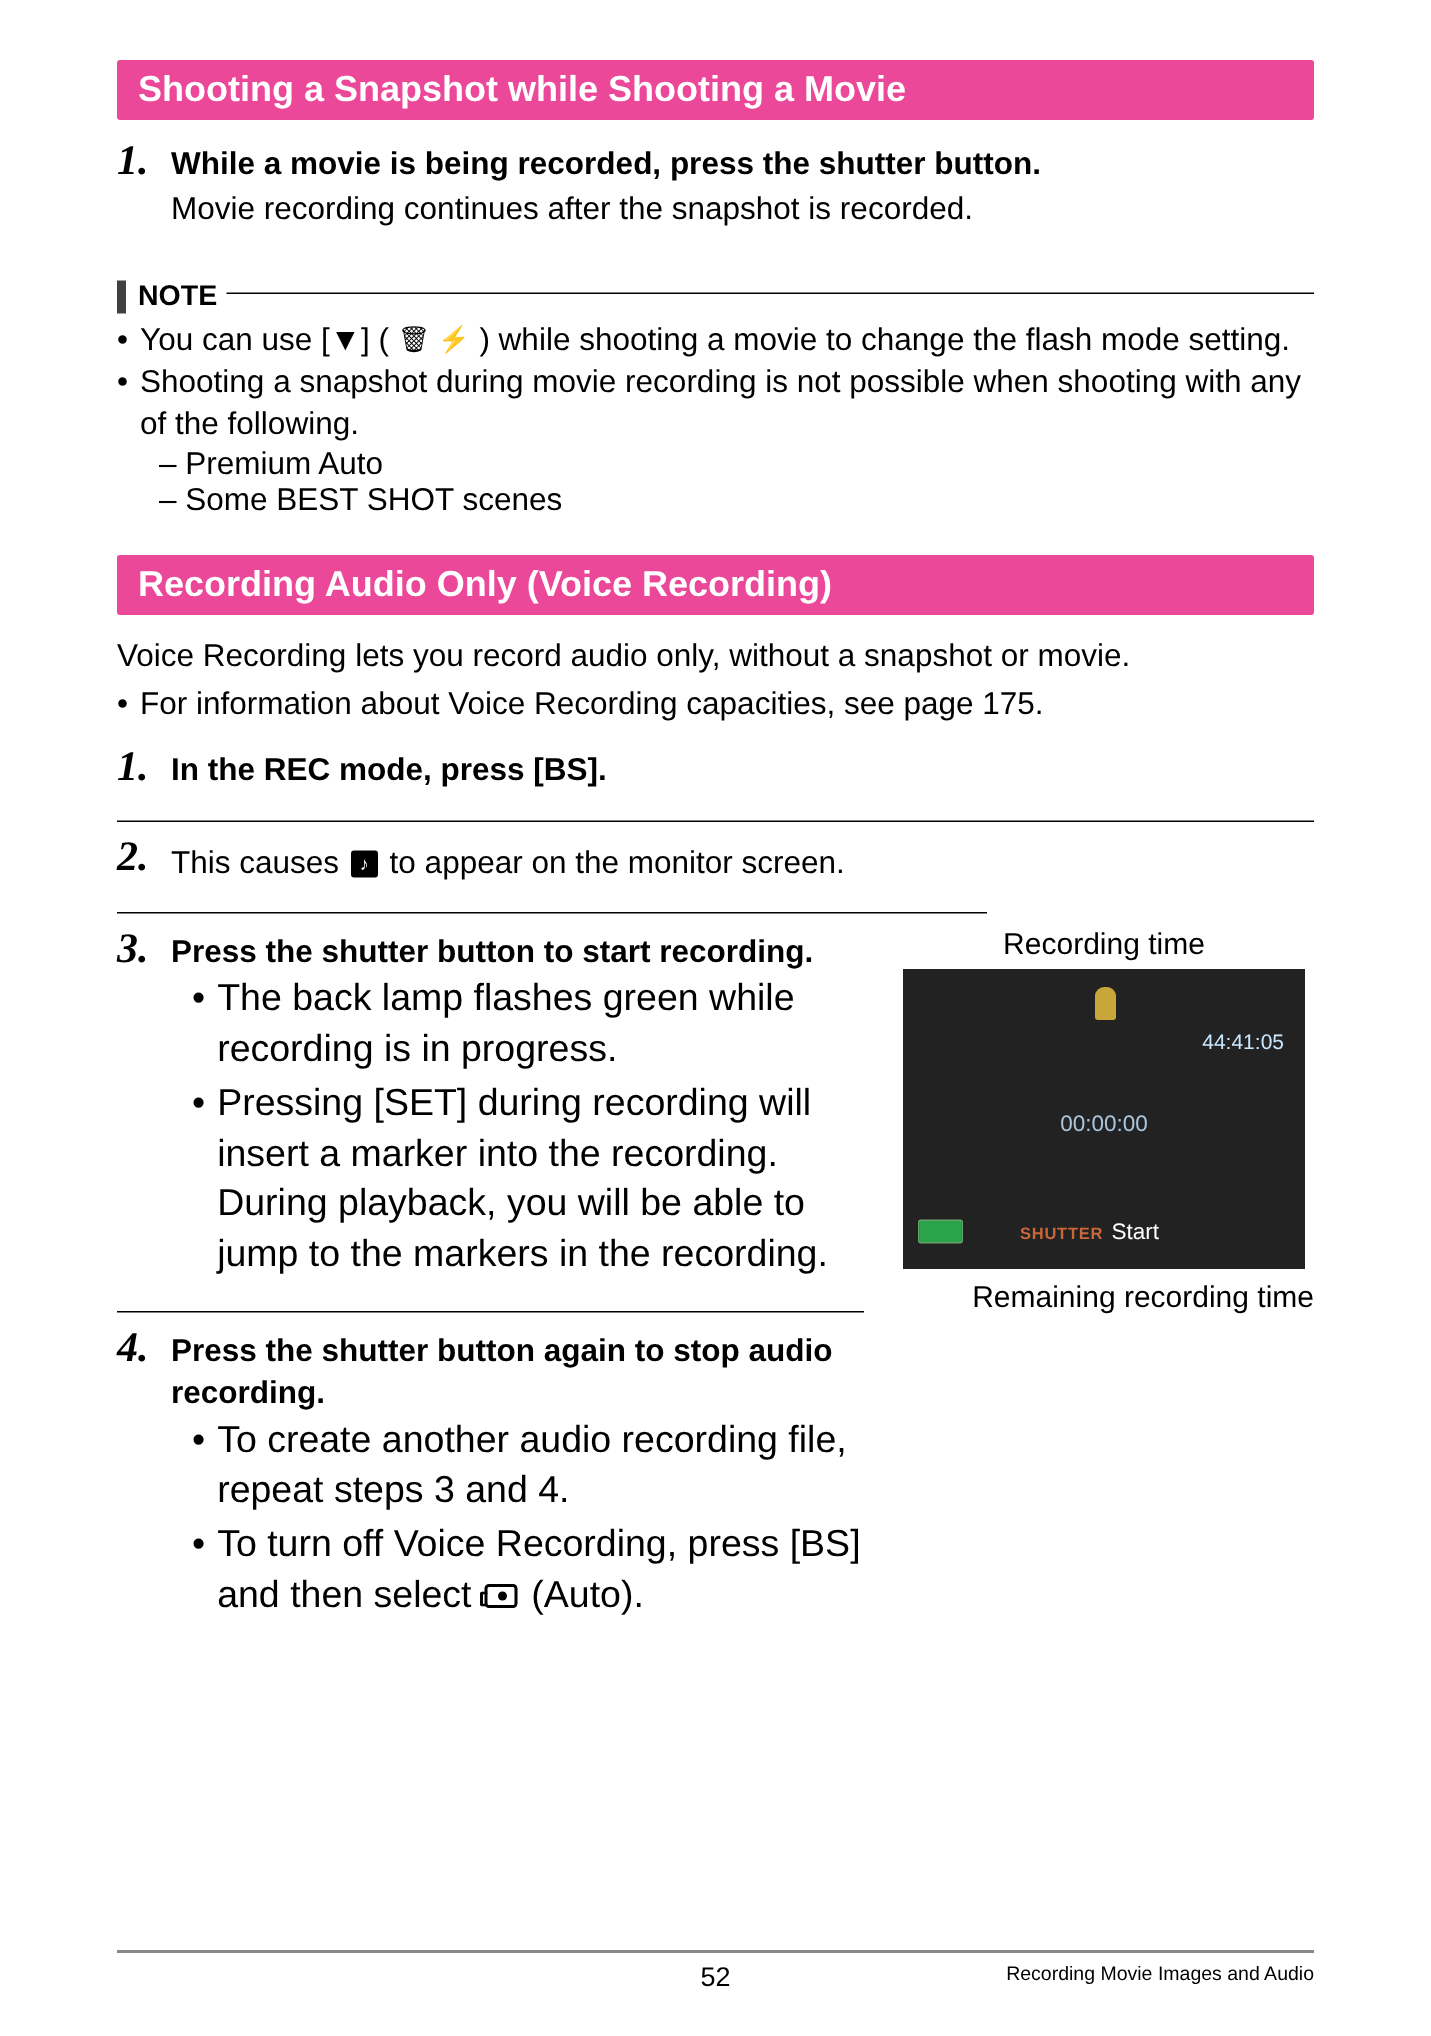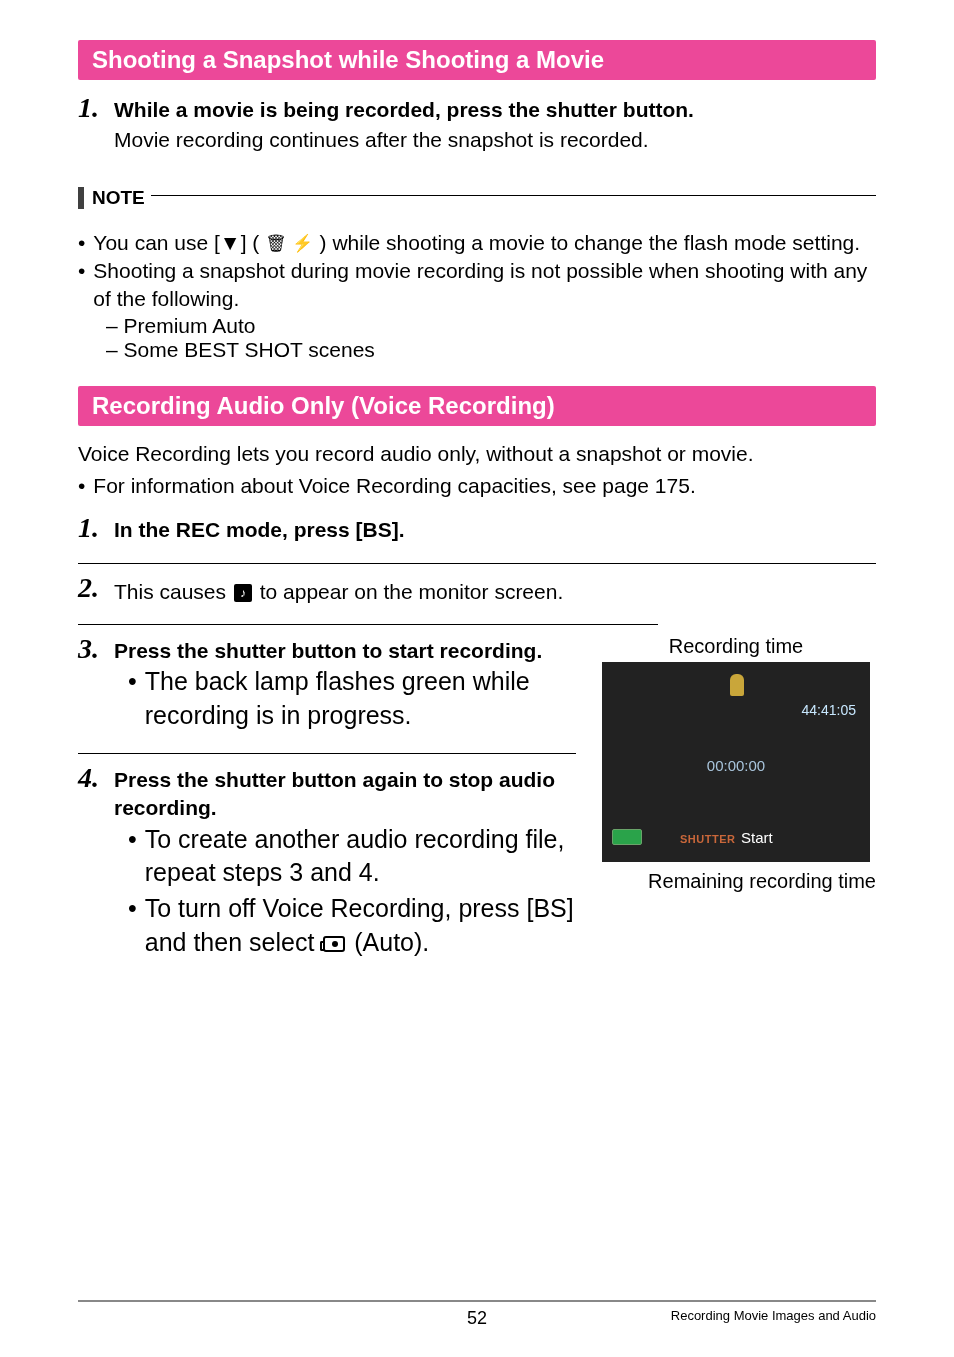--- a/index.html
+++ b/index.html
@@ -57,21 +57,21 @@
     border-left: 6px solid #404040;
     padding-left: 8px;
     display: inline-block;
     vertical-align: middle;
   }
   .note-head {
     display: flex;
     align-items: center;
     gap: 6px;
     margin-top: 24px;
-    margin-bottom: 20px;
+    margin-bottom: 4px;
   }
   .note-line {
     flex: 1;
     border-bottom: 1px solid #000;
     height: 0;
     margin-bottom: 4px;
   }
   ul.bullets {
     list-style: none;
     padding-left: 0;
@@ -318,20 +318,23 @@
 
   <div class="two-col">
     <div class="left">
       <div class="step">
         <div class="step-num">3.</div>
         <div class="step-body">
           <div class="step-title">Press the shutter button to start recording.</div>
           <ul class="sub-bullets">
             <li>
                 <span>The back lamp flashes green while recording is in progress.</span>
+              </li>
+            <li>
+                <span>Pressing [SET] during recording will insert a marker into the recording. During playback, you will be able to jump to the markers in the recording.</span>
               </li>
           </ul>
         </div>
       </div>
 
       <div class="hr"></div>
 
       <div class="step">
         <div class="step-num">4.</div>
         <div class="step-body">

